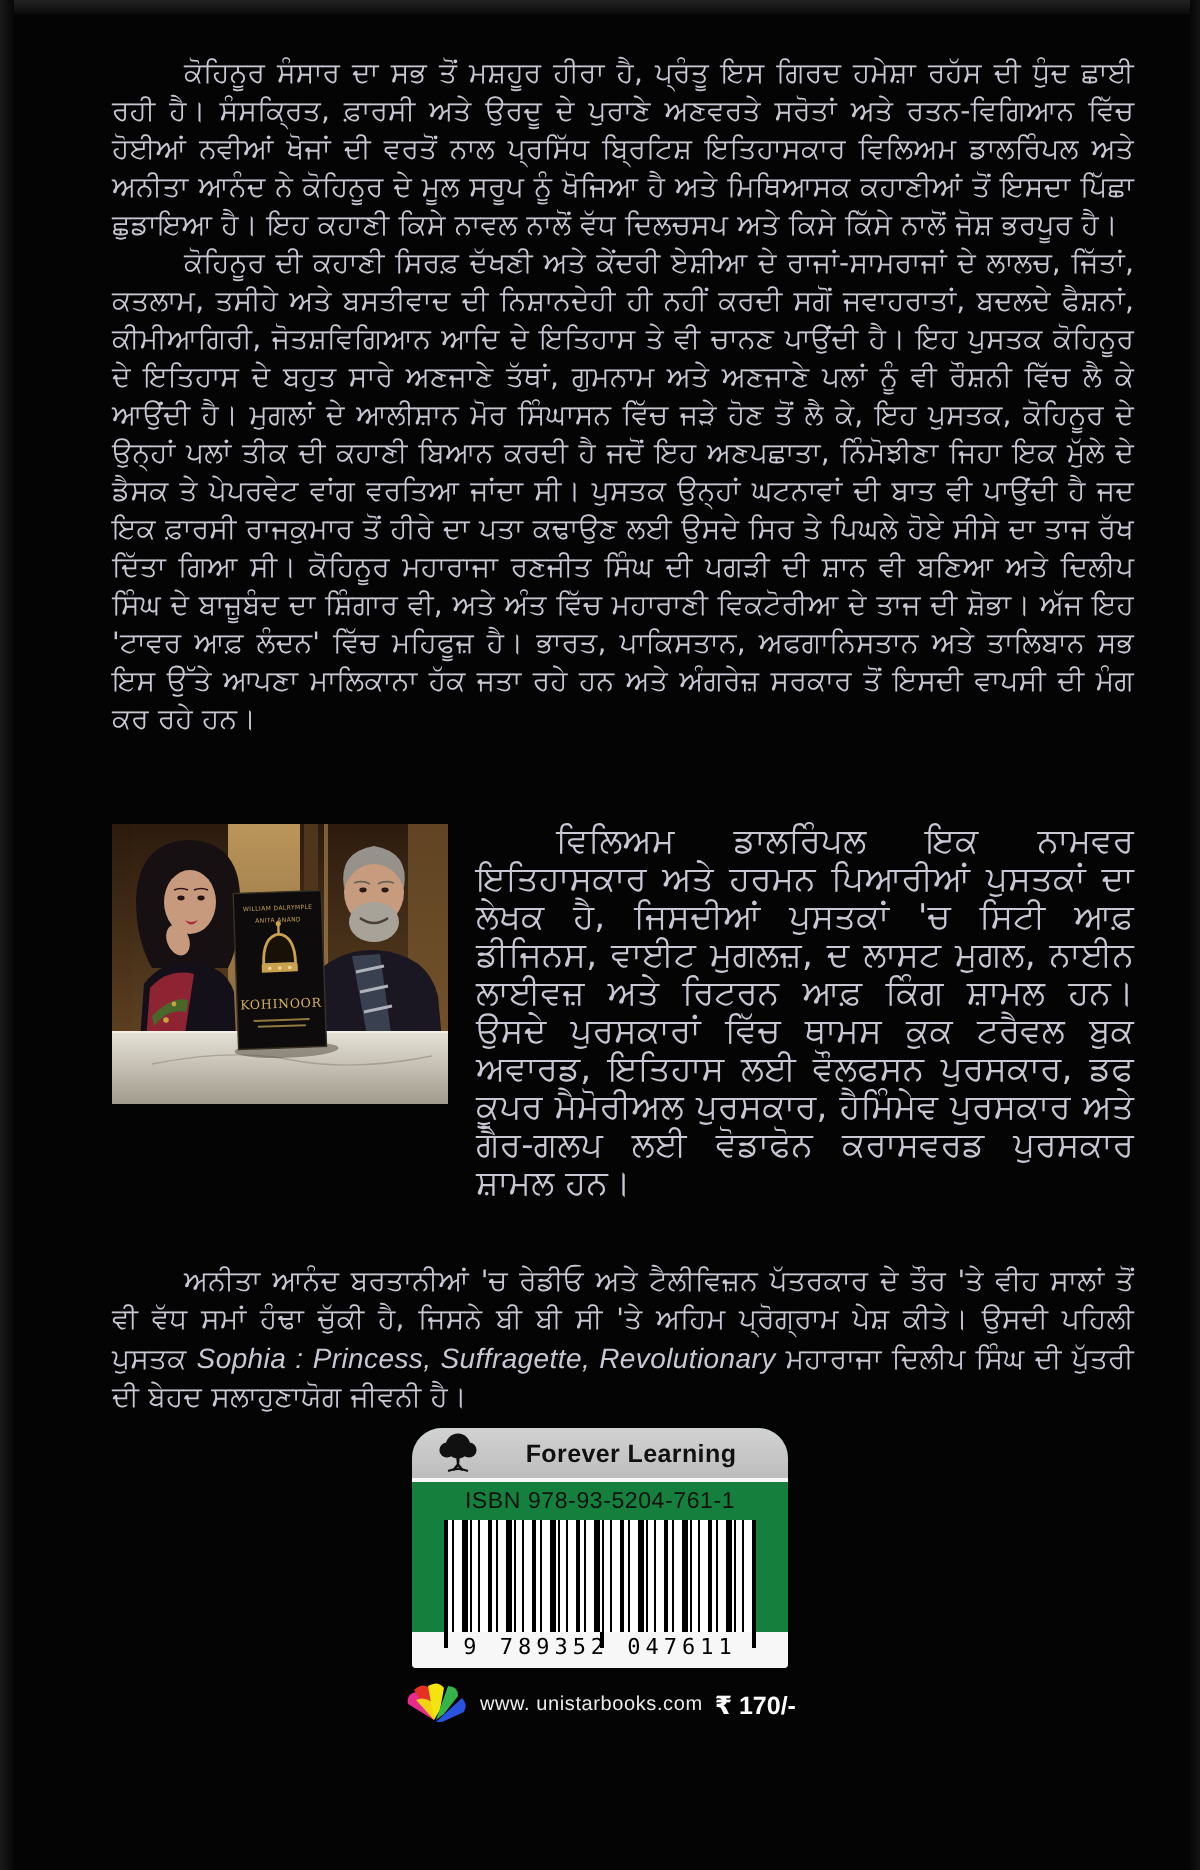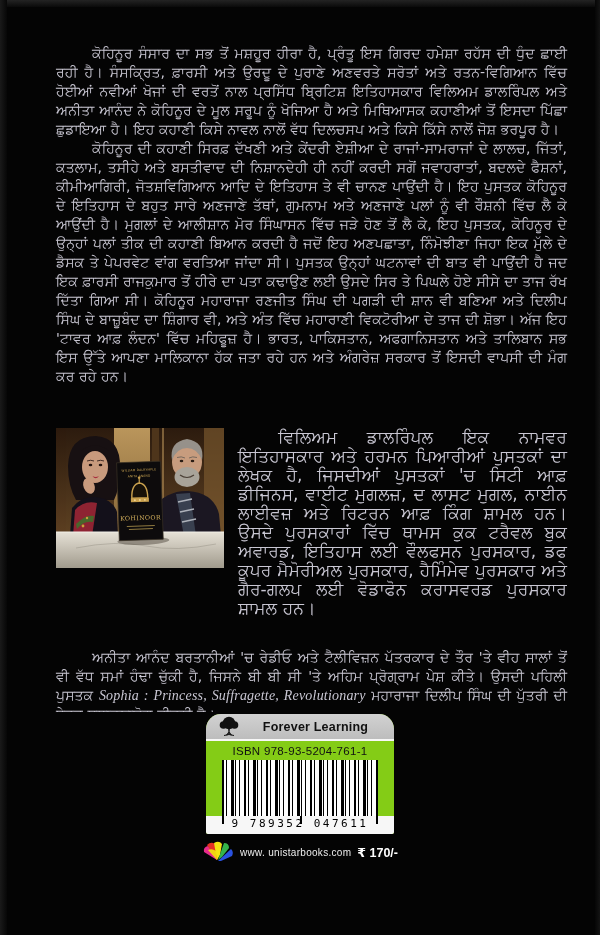--- a/index.html
+++ b/index.html
@@ -10,35 +10,35 @@
   
   .edge-top{position:absolute;top:0;left:0;right:0;height:7px;background:linear-gradient(180deg,#232323,#0a0a0a);}
   .edge-left{position:absolute;top:0;left:0;bottom:0;width:7px;background:linear-gradient(90deg,#1a1a1a,#070707);}
   .edge-right{position:absolute;top:0;right:0;bottom:0;width:5px;background:linear-gradient(270deg,#141414,#060606);}
 
   .text-col{position:absolute;top:0;left:0;right:0;height:712px;overflow:hidden;}
   .para{
     margin:0 33px 0 56px;color:#c9c7d3;font-size:14px;line-height:19px;
     text-align:justify;text-indent:36px;letter-spacing:.1px;
   }
-  .para.first{padding-top:44px;}
+  .para.first{padding-top:28px;}
 
   .authors-row{display:flex;gap:14px;margin:42px 33px 0 56px;align-items:flex-start;}
   .photo-wrap{flex:0 0 168px;height:140px;position:relative;}
   .photo-wrap svg{display:block;}
   .bio{
     flex:1;color:#c9c7d3;font-size:17px;line-height:19px;text-align:justify;
     text-indent:40px;margin:0;letter-spacing:.1px;
   }
   .para.anand{margin-top:30px;}
-  .latin-italic{font-family:Liberation Serif, serif;font-style:italic;letter-spacing:.2px;}
+  .latin-italic{font-family:Liberation Sans, sans-serif;font-style:italic;letter-spacing:.2px;}
 
   
   .publisher{position:absolute;top:714px;left:0;right:0;display:flex;flex-direction:column;align-items:center;}
-  .isbn-box{width:188px;background:#84cc16;border-radius:15px 15px 2px 2px;overflow:hidden;}
+  .isbn-box{width:188px;background:#15803d;border-radius:15px 15px 2px 2px;overflow:hidden;}
   .banner{
     height:25px;background:linear-gradient(180deg,#d2d2d2,#bdbdbd);
     display:flex;align-items:center;gap:7px;padding:0 10px 0 12px;
     border-bottom:2px solid #f7f7f7;
   }
   .banner-label{
     flex:1;text-align:center;font-weight:bold;font-size:12.5px;color:#111;
     font-family:"Liberation Sans","DejaVu Sans",sans-serif;letter-spacing:.2px;
   }
   .isbn-num{

